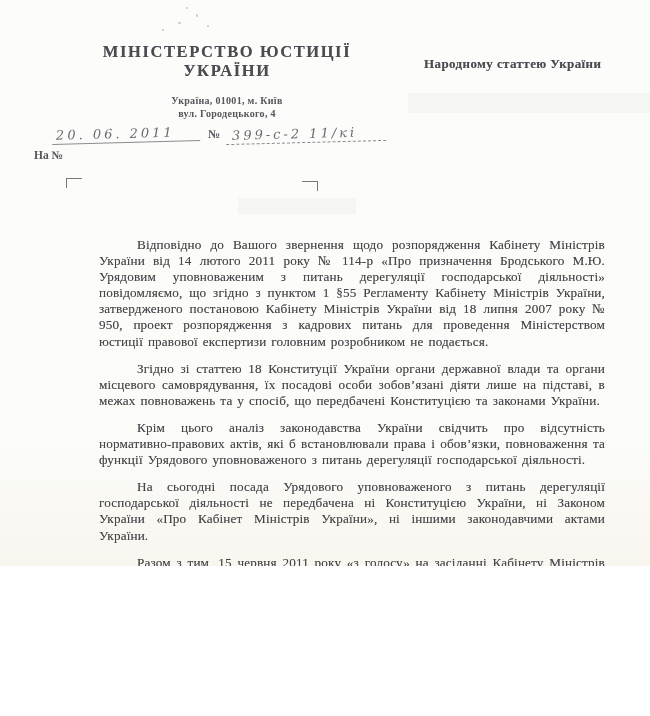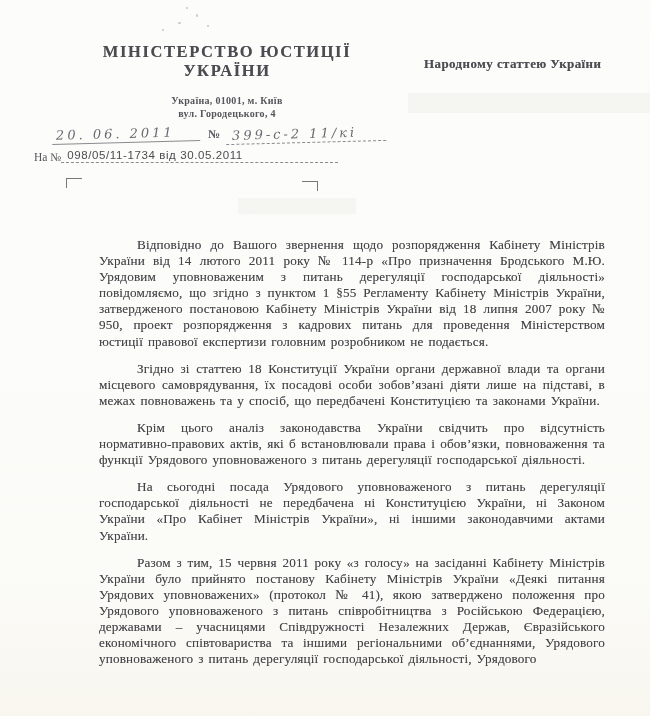--- a/index.html
+++ b/index.html
@@ -3,21 +3,21 @@
 <meta charset="utf-8">
 <style>
   html, body { margin: 0; padding: 0; }
   body {
     width: 650px; height: 716px;
     font-family: "Liberation Serif", serif;
     background: #ffffff;
   }
   .page {
     position: relative;
-    width: 650px; height: 716px;
+    width: 650px; height: 566px;
     overflow: hidden;
     background: linear-gradient(180deg, #fcfcfa 0%, #fbfbf8 80%, #f8f6ef 100%);
     color: #45454a;
   }
   
   .speck { position: absolute; background: #9a9aa0; border-radius: 50%; opacity: .55; }
   .shade { position: absolute; background: #f1f1ee; opacity: .65; }
 
   
   .letterhead-left {
@@ -61,21 +61,21 @@
   }
   .hw-number {
     display: inline-block; min-width: 150px; padding: 0 4px 1px 6px;
     border-bottom: 1px dashed #8a8a90;
   }
   .ref-line2 {
     position: absolute; left: 34px; top: 149px; width: 340px;
     display: flex; align-items: flex-end; white-space: nowrap;
     font-size: 11.5px;
   }
-  .reply-label { font-weight: normal; color: #55555c; margin-right: 0; }
+  .reply-label { font-weight: bold; color: #55555c; margin-right: 12px; }
   .reply-number {
     font-family: "Liberation Sans", sans-serif;
     display: inline-block; min-width: 265px; padding: 0 6px 1px 6px;
     border-bottom: 1px dashed #8a8a90;
     color: #4b4b52; letter-spacing: .6px; font-size: 11.5px;
   }
 
   
   .corner { position: absolute; width: 15px; height: 9px; }
   .corner-left  { left: 66px;  top: 178px; border-top: 1.5px solid #77777d; border-left: 1.5px solid #77777d; }
@@ -121,21 +121,20 @@
   <div class="addressee">Народному статтею України</div>
 
   <div class="ref-line1">
     <span class="handwriting hw-date">20. 06. 2011</span>
     <span class="num-label">№</span>
     <span class="handwriting hw-number">399-с-2 11/кі</span>
   </div>
 
   <div class="ref-line2">
     <span class="reply-label">На №</span>
-    <span class="reply-number">098/05/11-1734 від 30.05.2011</span>
   </div>
 
   <div class="corner corner-left"></div>
   <div class="corner corner-right"></div>
 
   <div class="body-text">
     <p>Відповідно до Вашого звернення щодо розпорядження Кабінету Міністрів України від 14 лютого 2011 року  № 114-р «Про призначення Бродського М.Ю. Урядовим уповноваженим з питань дерегуляції господарської діяльності» повідомляємо, що згідно з пунктом 1 §55 Регламенту Кабінету Міністрів України, затвердженого постановою Кабінету Міністрів України від 18 липня 2007 року № 950, проект розпорядження з кадрових питань для проведення Міністерством юстиції правової експертизи головним розробником не подається.</p>
     <p>Згідно зі статтею 18 Конституції України органи державної влади та органи місцевого самоврядування, їх посадові особи зобов’язані діяти лише на підставі, в межах повноважень та у спосіб, що передбачені Конституцією та законами України.</p>
     <p>Крім цього аналіз законодавства України свідчить про відсутність нормативно-правових актів, які б встановлювали права і обов’язки, повноваження та функції Урядового уповноваженого з питань дерегуляції господарської діяльності.</p>
     <p>На сьогодні посада Урядового уповноваженого з питань дерегуляції господарської діяльності не передбачена ні Конституцією України, ні Законом України «Про Кабінет Міністрів України», ні іншими законодавчими актами України.</p>

